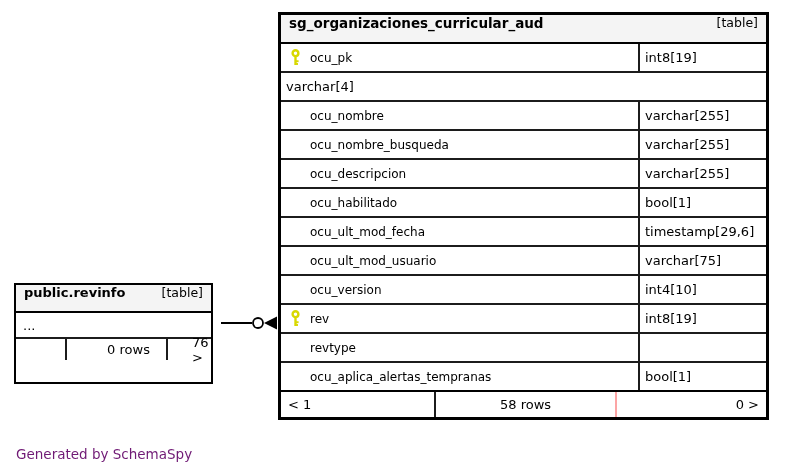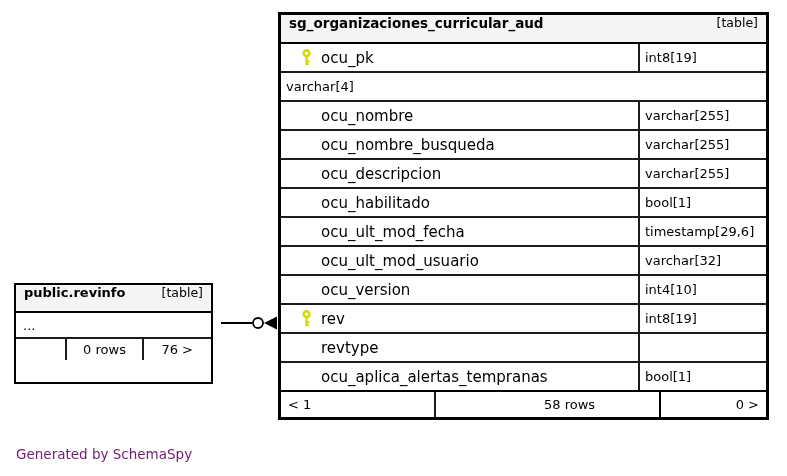--- a/index.html
+++ b/index.html
@@ -39,23 +39,23 @@
   .col-row {
     display: flex;
     height: 29px;
     border-bottom: 2px solid #1c1c1c;
     box-sizing: border-box;
   }
   .col-row:last-child { border-bottom: 2px solid #000000; }
   .cell { display: flex; align-items: center; box-sizing: border-box; }
   .cell.name {
     flex: 0 0 359px;
-    padding-left: 20px;
+    padding-left: 9px;
     border-right: 2px solid #1c1c1c;
-    font-size: 15px;
+    font-size: 12px;
   }
   .cell.type {
     flex: 1 1 auto;
     padding-left: 5px;
     font-size: 13px;
   }
   .key-slot {
     width: 20px;
     display: inline-flex;
     align-items: center;
@@ -68,37 +68,37 @@
     height: 25px;
     font-size: 13px;
     box-sizing: border-box;
   }
   .tbl-footer .fcell {
     display: flex;
     align-items: center;
     box-sizing: border-box;
   }
   .main-table .fcell.f-left  { flex: 0 0 155px; padding-left: 7px; border-right: 2px solid #1c1c1c; }
-  .main-table .fcell.f-center{ flex: 0 0 181px; justify-content: center; border-right: 2px solid #000000; margin-left: 44px; }
+  .main-table .fcell.f-center{ flex: 0 0 181px; justify-content: center; border-right: 2px solid #fca5a5; }
   .main-table .fcell.f-right { flex: 1 1 auto; justify-content: flex-end; padding-right: 7px; }
 
   
   .rel-table { left: 14px; top: 283px; width: 199px; height: 101px; border-width: 2px; }
   .rel-table .tbl-header { height: 28px; border-bottom: 2px solid #000000; }
   .rel-table .tbl-title { font-size: 13px; }
   .rel-table .ellipsis-row {
     height: 26px;
     display: flex;
     align-items: center;
     padding-left: 7px;
     font-size: 13px;
     border-bottom: 2px solid #1c1c1c;
     box-sizing: border-box;
   }
-  .rel-table .tbl-footer { height: 21px; }
+  .rel-table .tbl-footer { height: 21px; gap: 24px; }
   .rel-table .fcell.f-left  { flex: 0 0 51px; padding-left: 5px; border-right: 2px solid #1c1c1c; }
   .rel-table .fcell.f-center{ flex: 0 0 77px; justify-content: center; border-right: 2px solid #1c1c1c; }
   .rel-table .fcell.f-right { flex: 1 1 auto; justify-content: flex-end; padding-right: 18px; }
 
   
   .connector { position: absolute; left: 213px; top: 314px; }
 
   
   .generator-note {
     position: absolute;
@@ -212,21 +212,21 @@
       <span class="col-type">timestamp[29,6]</span>
     </div>
   </div>
 
   <div class="col-row">
     <div class="cell name">
       <span class="key-slot"></span>
       <span class="col-name">ocu_ult_mod_usuario</span>
     </div>
     <div class="cell type">
-      <span class="col-type">varchar[32]</span>
+      <span class="col-type">varchar[75]</span>
     </div>
   </div>
 
   <div class="col-row">
     <div class="cell name">
       <span class="key-slot"></span>
       <span class="col-name">ocu_version</span>
     </div>
     <div class="cell type">
       <span class="col-type">int4[10]</span>

